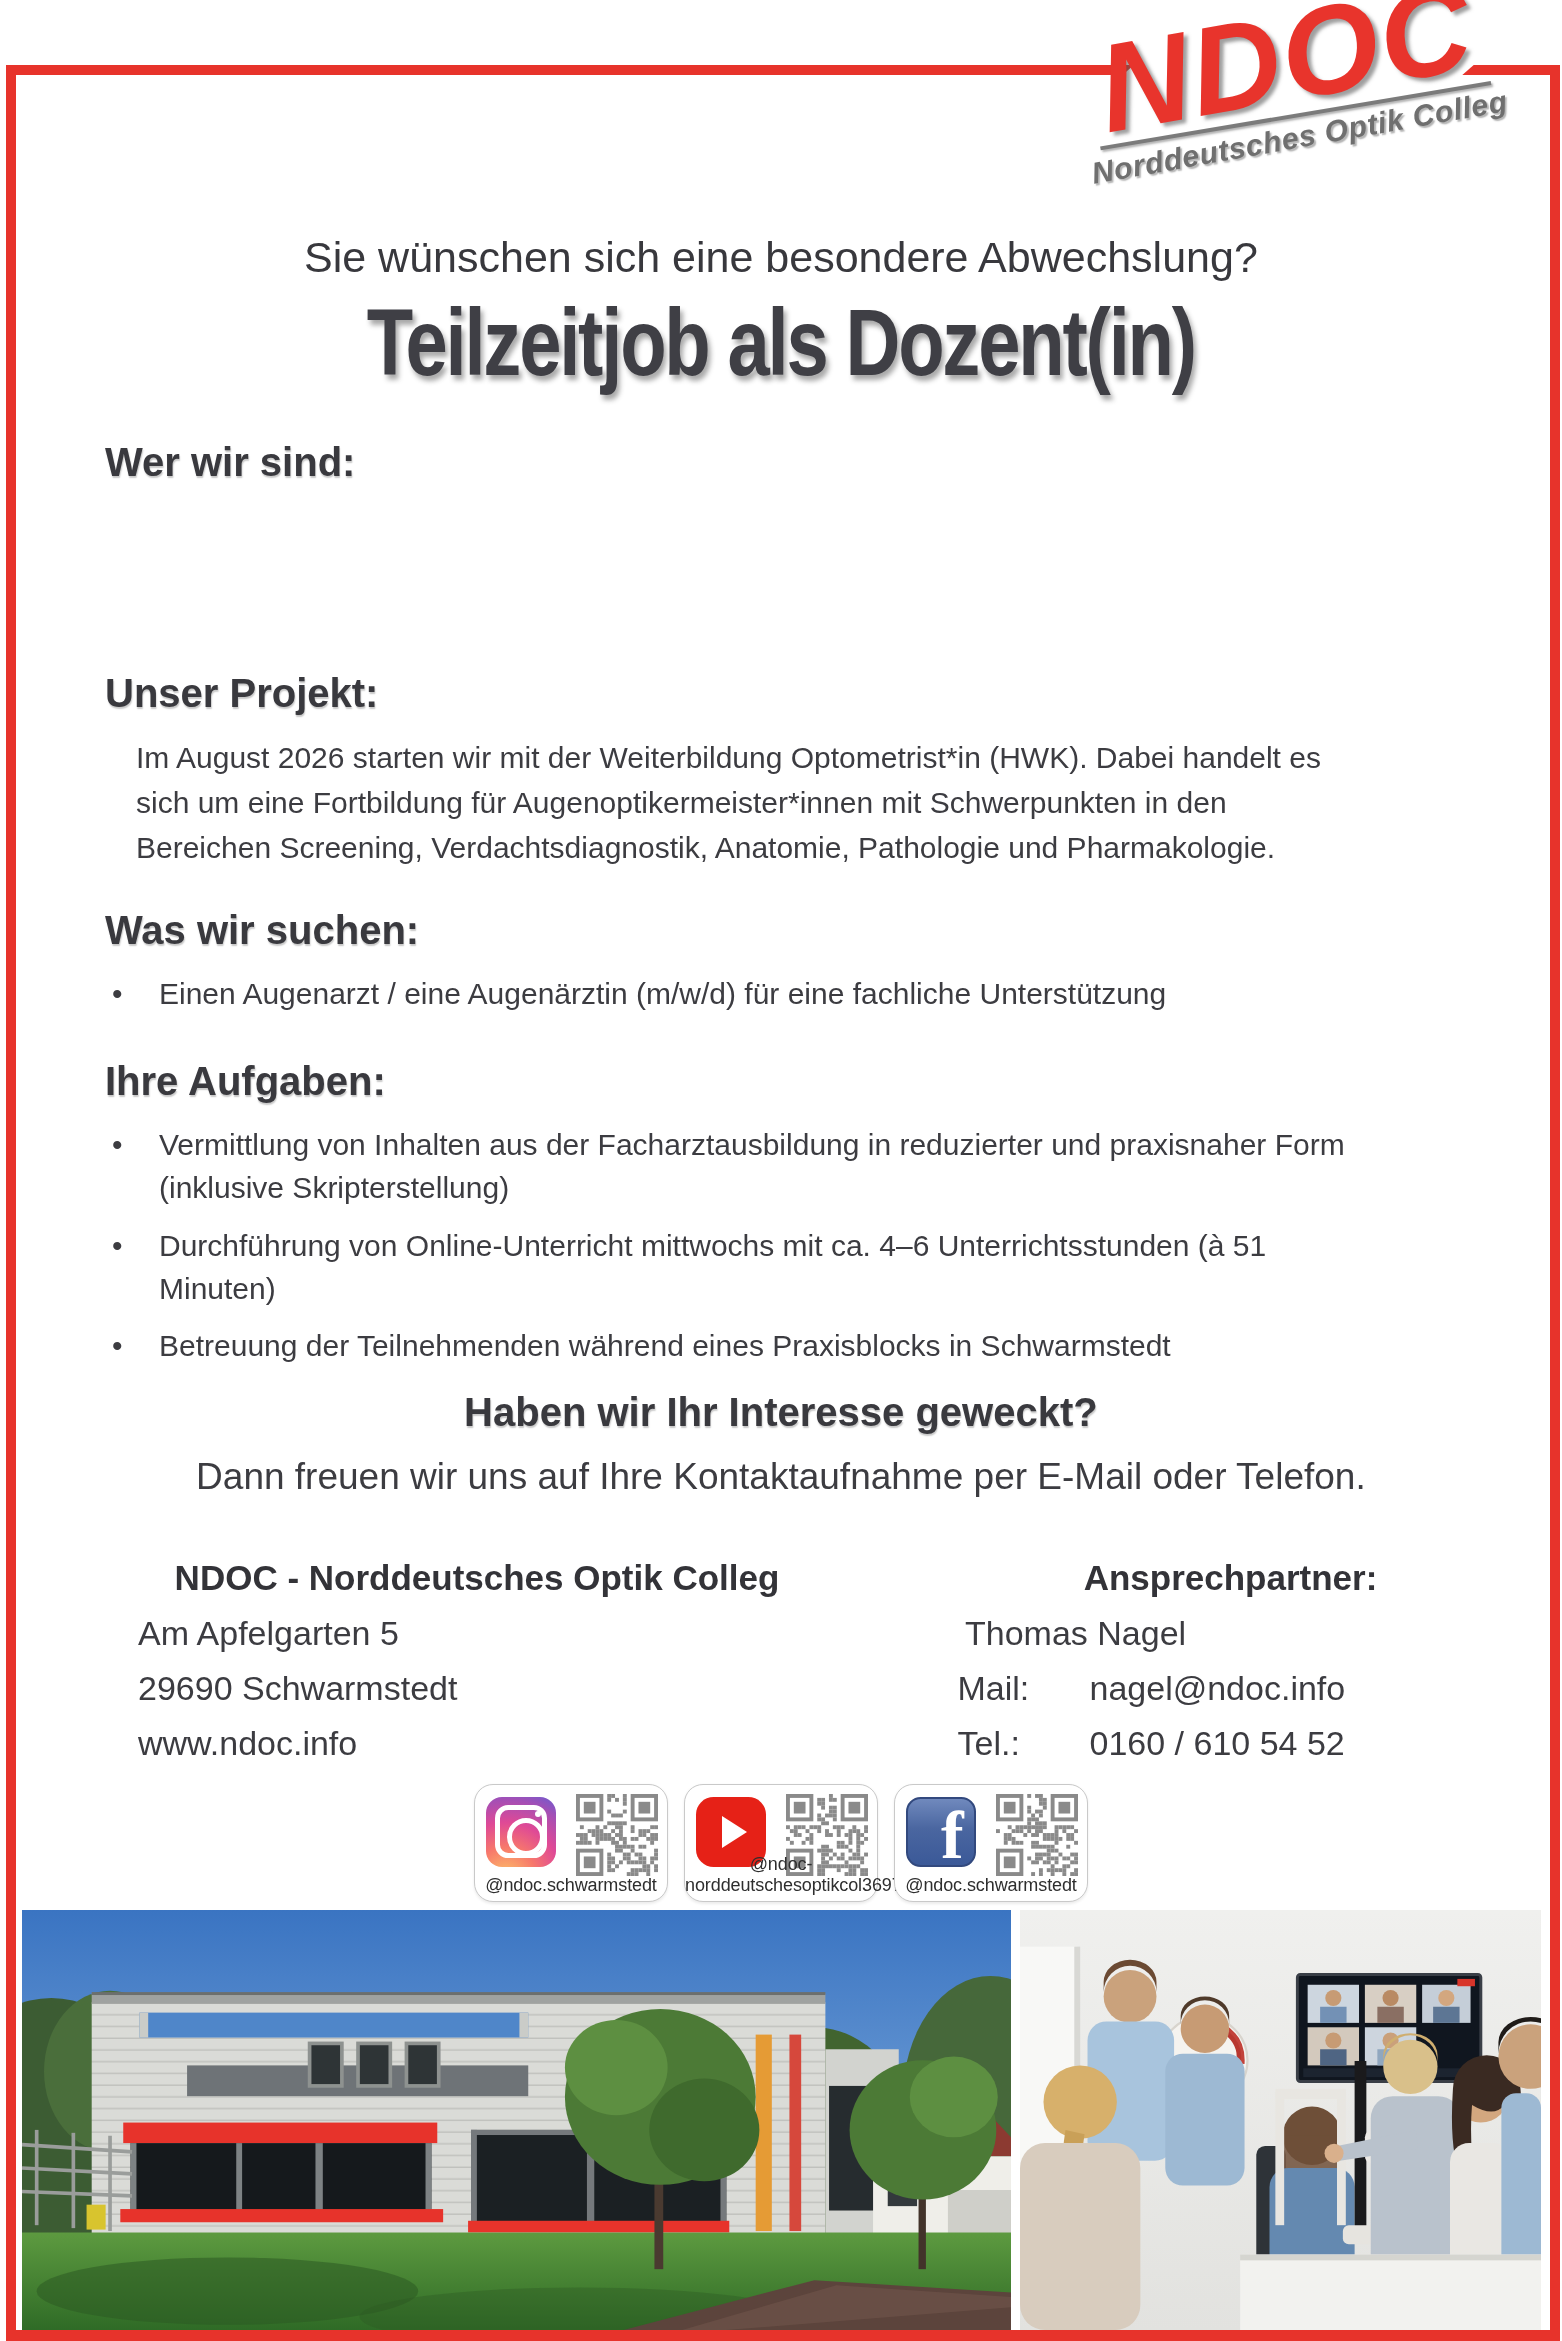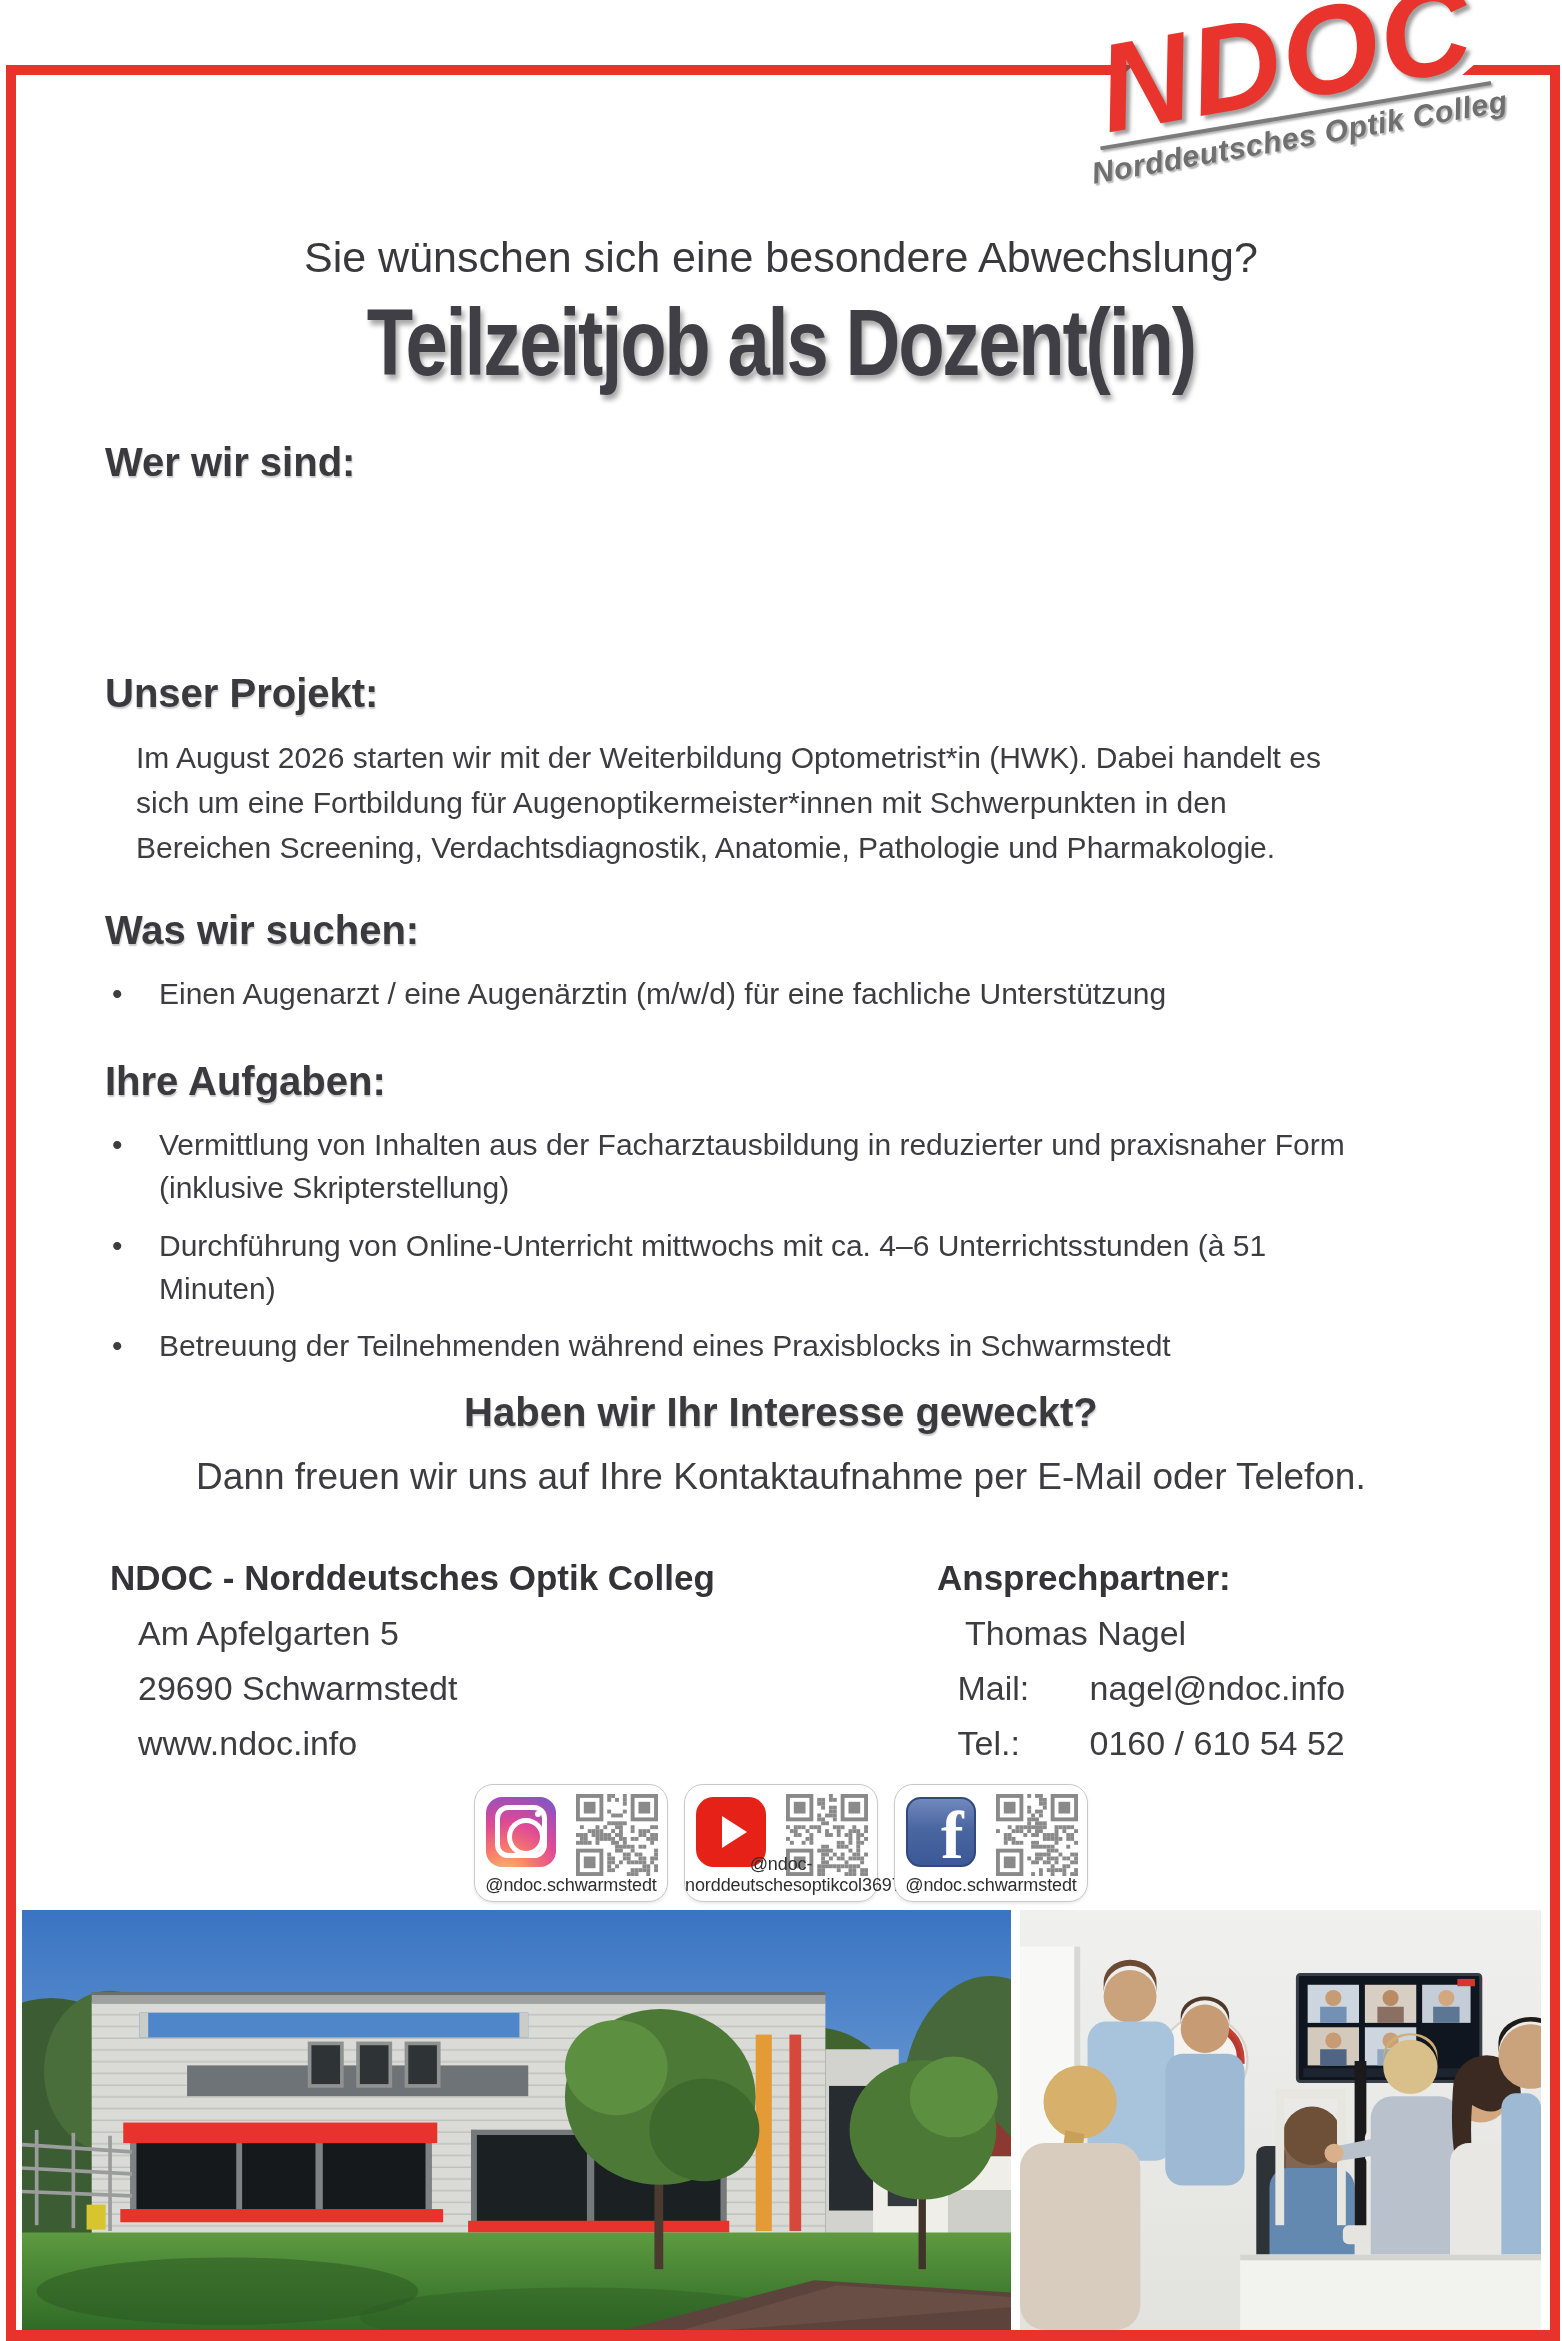--- a/index.html
+++ b/index.html
@@ -51,21 +51,21 @@
 
   
   #interest{position:absolute;left:5.9px;top:1362px;width:1550px;text-align:center;margin-top:28px;}
   #interest .ih{font-size:40px;font-weight:bold;color:#39393e;text-shadow:0.7px 1.5px 1.5px rgba(0,0,0,.22);}
   #interest .ib{font-size:37px;color:#3c3c41;margin-top:20.5px;}
 
   
   #contact{position:absolute;left:0;top:1558px;width:1562px;}
   #contact .col-left{position:absolute;left:110px;top:0;width:734px;}
   #contact .col-right{position:absolute;left:937px;top:0;width:587px;}
-  .c-head{font-size:35px;font-weight:bold;color:#333338;}
+  .c-head{font-size:35px;font-weight:bold;color:#333338;text-align:center;}
   .c-line{font-size:34px;color:#3c3c41;margin-top:16px;padding-left:28px;}
   .c-row{display:flex;font-size:34px;color:#3c3c41;margin-top:16px;padding-left:20.5px;}
   .c-label{width:132px;flex:none;}
 
   
   #social{position:absolute;left:50%;top:1784px;transform:translateX(-50%);
           display:flex;gap:16px;}
   .card{position:relative;width:192px;height:116px;background:#fff;border:1.5px solid #c9c9c9;
         border-radius:19px;box-shadow:0 1.5px 2.9px rgba(0,0,0,.08);}
   .card .caption{position:absolute;left:0;bottom:5.1px;width:100%;text-align:center;

